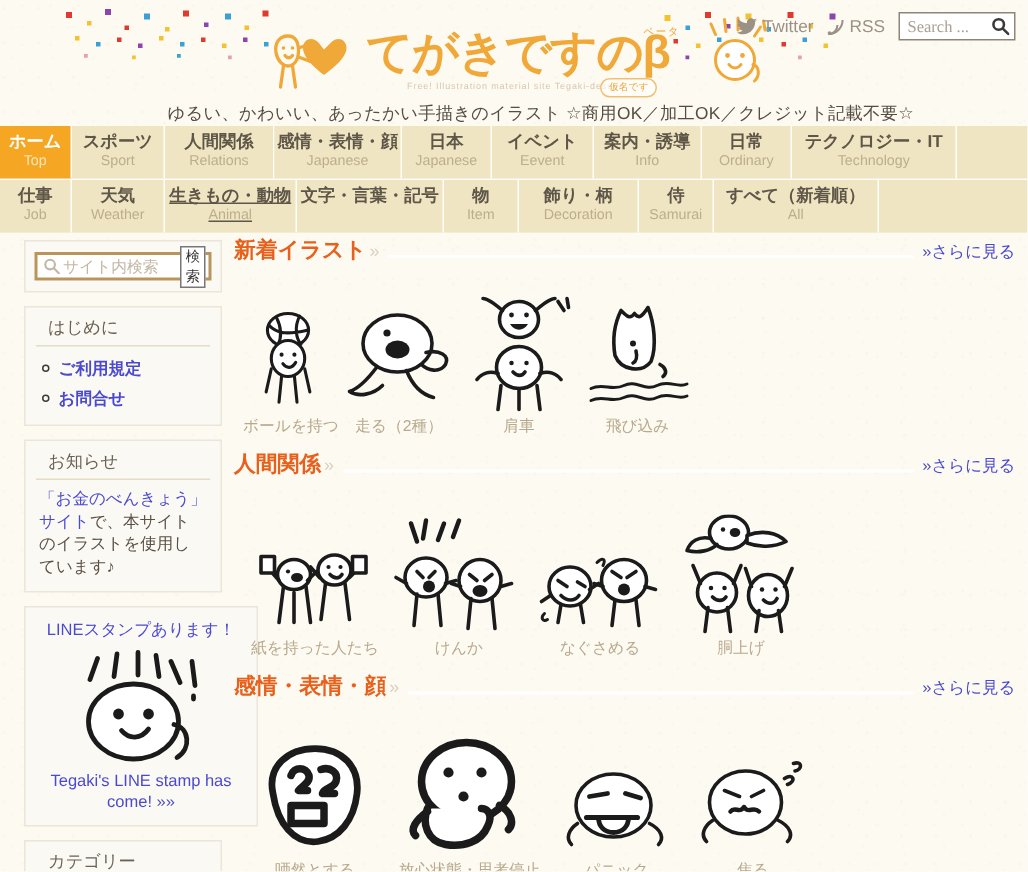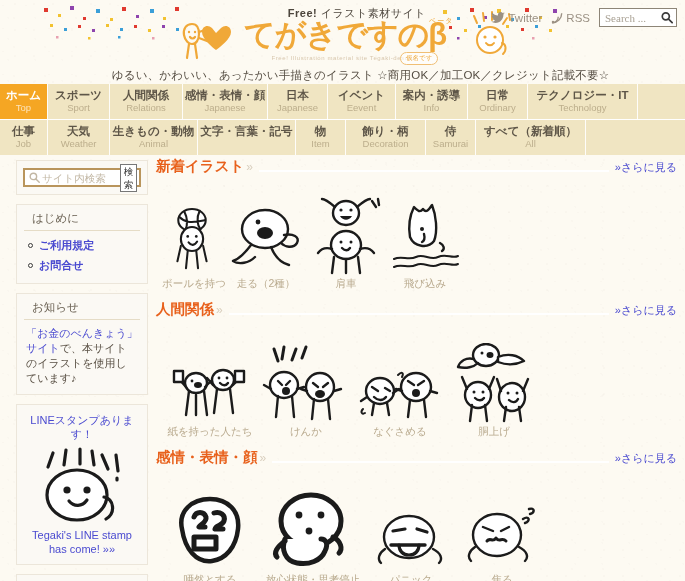--- a/index.html
+++ b/index.html
@@ -99,21 +99,21 @@
   #nav-row-1 .nav-item:nth-child(2){ width:62px; }
   #nav-row-1 .nav-item:nth-child(3){ width:73px; }
   #nav-row-1 .nav-item:nth-child(4){ width:85px; }
   #nav-row-1 .nav-item:nth-child(5){ width:60px; }
   #nav-row-1 .nav-item:nth-child(6){ width:68px; }
   #nav-row-1 .nav-item:nth-child(7){ width:72px; }
   #nav-row-1 .nav-item:nth-child(8){ width:60px; }
   #nav-row-1 .nav-item:nth-child(9){ width:110px; }
   #nav-row-2 .nav-item:nth-child(1){ width:48px; }
   #nav-row-2 .nav-item:nth-child(2){ width:62px; }
-  #nav-row-2 .nav-item:nth-child(3){ width:88px; }
+  #nav-row-2 .nav-item:nth-child(3){ width:88px;text-decoration:underline; }
   #nav-row-2 .nav-item:nth-child(4){ width:98px; }
   #nav-row-2 .nav-item:nth-child(5){ width:50px; }
   #nav-row-2 .nav-item:nth-child(6){ width:80px; }
   #nav-row-2 .nav-item:nth-child(7){ width:50px; }
   #nav-row-2 .nav-item:nth-child(8){ width:110px; }
 
   
   #content{ position:absolute; left:0; top:152px; width:685px; height:429px; display:flex; }
   #sidebar{ width:150px; flex:0 0 150px; padding:8px 0 0 16px; }
   #main{ flex:1 1 auto; padding:4px 8px 0 6px; }
@@ -141,21 +141,21 @@
   .side-list{ list-style:none; padding:5px 8px 7px; }
   .side-list li{ display:flex; align-items:center; gap:6px; padding:2px 0 3px 3px; }
   .bullet{
     width:5px; height:5px; border:1.5px solid #3b3b3b; border-radius:50%;
     flex:0 0 5px; display:block;
   }
   .side-link{ color:#4a4ad0; font-size:11px; font-weight:bold; text-decoration:none; }
   .side-note{ padding:6px 9px 8px; font-size:11px; line-height:15px; color:#4a4ad0; }
   .side-note .plainpart{ color:#5a5145; }
 
-  .line-box{ background:#fbf9f4; border:1px solid #ece6da; width:132px; margin-bottom:9px; padding:8px 6px 8px; text-align:center; }
+  .line-box{ background:#fbf9f4; border:1px solid #ece6da; width:156px; margin-bottom:9px; padding:8px 6px 8px; text-align:center; }
   .line-head{ font-size:11px; color:#4a4ad0; line-height:14px; }
   .line-foot{ font-size:11px; color:#4a4ad0; line-height:14px; margin-top:3px; }
   .line-art{ margin:4px auto 2px; display:block; }
 
   
   .section{ margin-bottom:8px; }
   .sec-head{ position:relative; display:flex; align-items:flex-end; height:20px; }
   .sec-title{ font-size:14.5px; font-weight:bold; color:#e8611c; white-space:nowrap; }
   .sec-title .chev{ color:#d9cfbe; font-weight:normal; font-size:12px; margin-left:2px; }
   .sec-rule{ flex:1 1 auto; height:2px; background:#fff; margin:0 6px 4px; }
@@ -222,23 +222,20 @@
         <rect x="98" y="25" width="3" height="3" fill="#3b9fd8"></rect>
         <rect x="112" y="29" width="3" height="3" fill="#f2c230"></rect>
         <rect x="20" y="37" width="2.5" height="2.5" fill="#8e44ad"></rect>
         <rect x="58" y="38" width="2.5" height="2.5" fill="#f2c230"></rect>
         <rect x="95" y="37" width="2.5" height="2.5" fill="#e8a0b0"></rect>
       </g>
     </svg>
 
     <div id="logo-block">
 
-      <div class="free-line">
-        <b>Free!</b><span> イラスト素材サイト</span>
-      </div>
 
       <svg class="mascot-heart" width="66" height="48" viewBox="0 0 66 48">
         <g fill="none" stroke="#f0a838" stroke-width="2.2" stroke-linecap="round" stroke-linejoin="round">
           <path d="M14 10 C8 10 5 15 6 21 C7 27 11 30 14 30 C18 30 21 26 21 20 C21 14 19 10 14 10 Z"></path>
           <path d="M11 30 L9 44 M17 30 L19 44"></path>
           <path d="M21 18 L30 15 M21 24 L29 27"></path>
           <path d="M34 14 C30 10 24 12 24 18 C24 25 34 33 38 36 C42 33 53 25 53 18 C53 12 47 10 43 14 L38 19 Z" fill="#f0a838" stroke="none"></path>
           <circle cx="11" cy="18" r="1.2" fill="#f0a838" stroke="none"></circle>
           <circle cx="17" cy="18" r="1.2" fill="#f0a838" stroke="none"></circle>
           <path d="M12 23 C13.5 25 15.5 25 17 23"></path>

